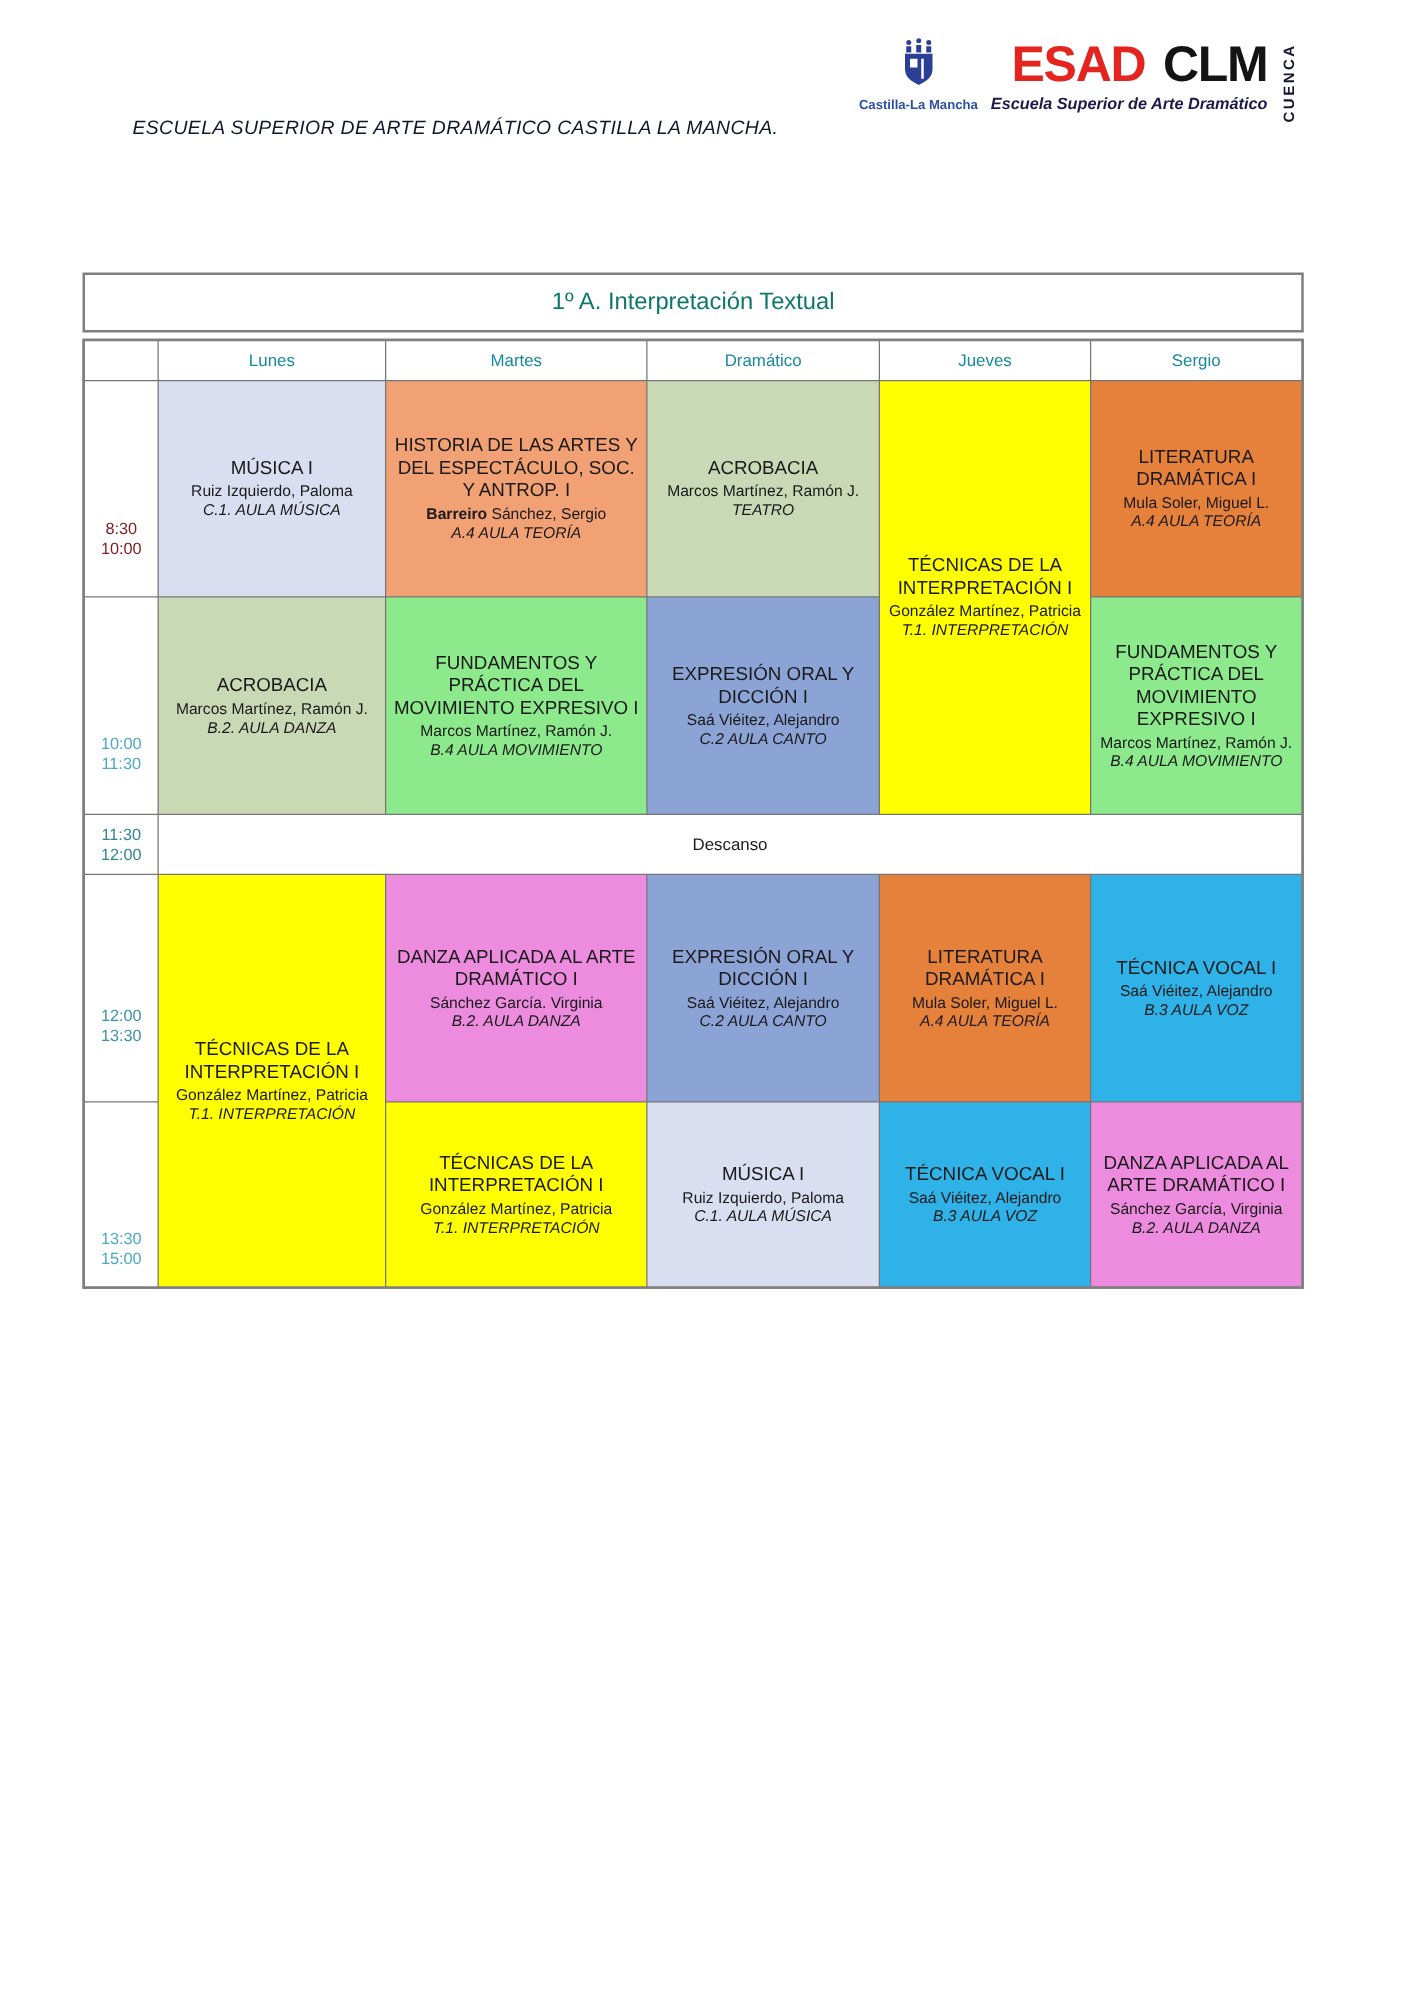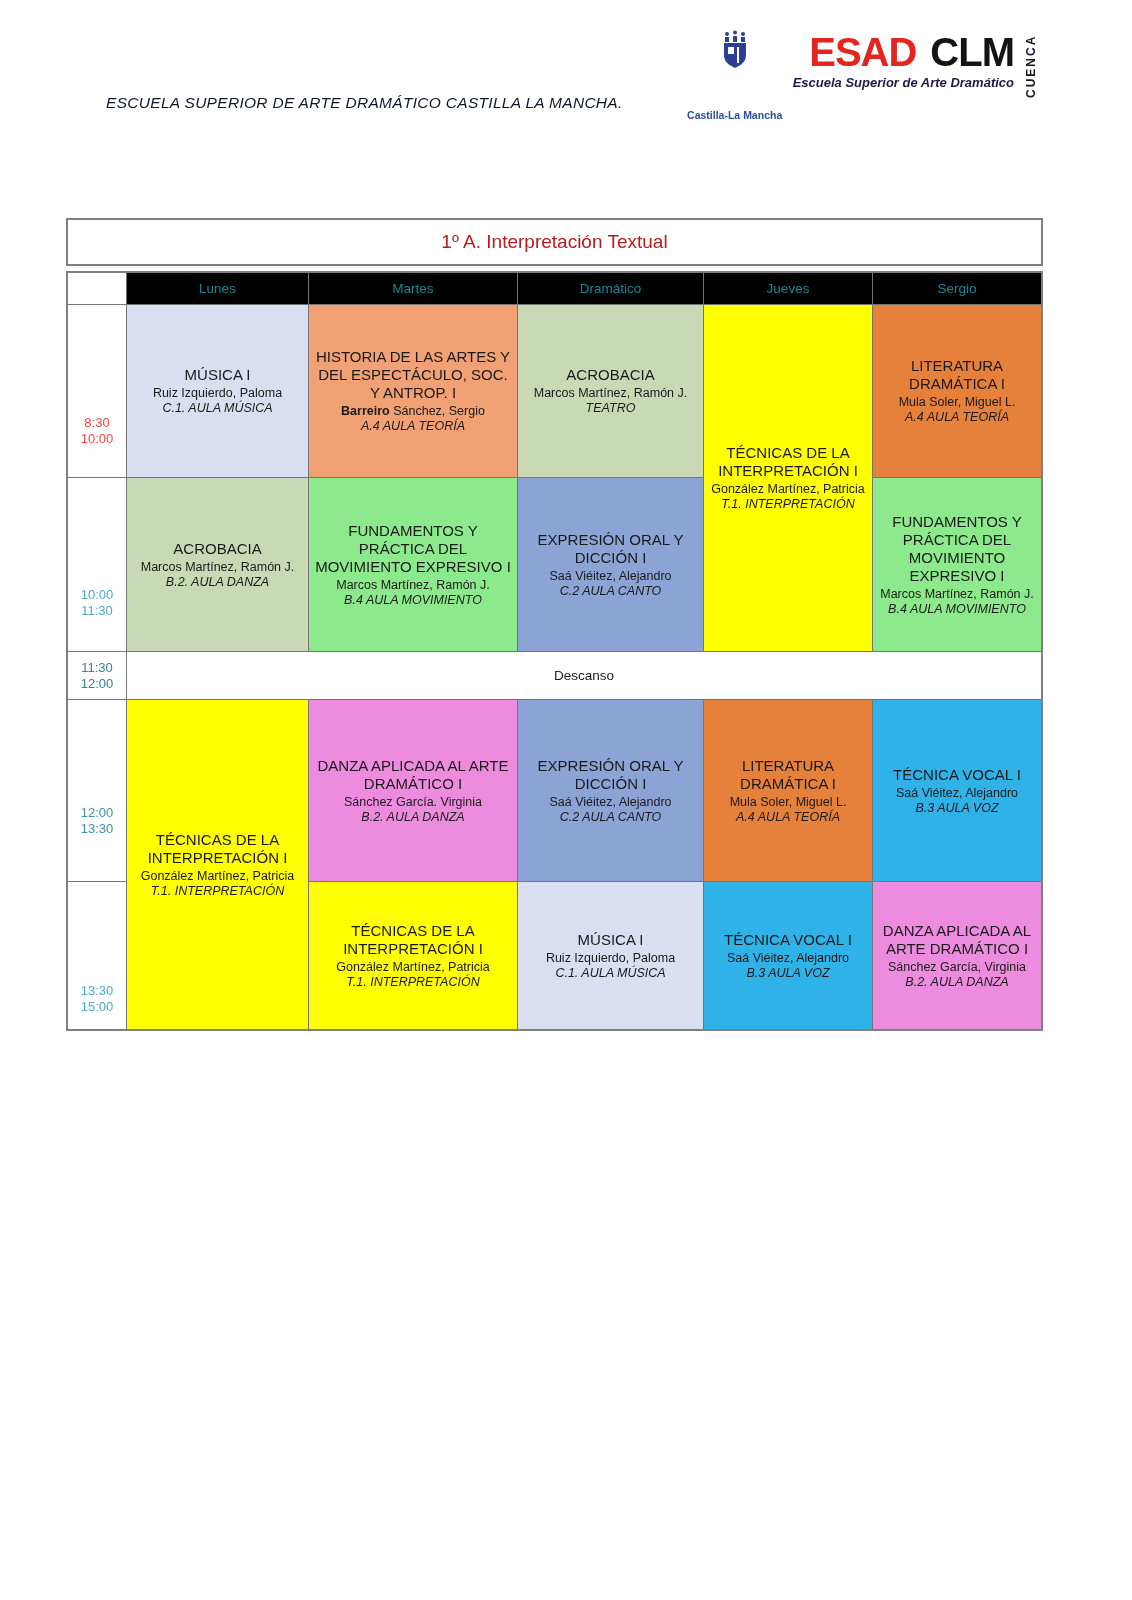--- a/index.html
+++ b/index.html
@@ -6,42 +6,42 @@
   html,body { width:1132px; height:1600px; background:#ffffff;
               font-family:"Liberation Sans", sans-serif; }
   .page { position:relative; width:1132px; height:1600px; background:#fff; overflow:hidden; }
 
   
   .doc-header { position:absolute; left:75px; top:92px; color:#0f172a;
                 font-style:italic; font-size:15.5px; line-height:22px; letter-spacing:.3px;margin-left:31px; }
 
   
   .logo { position:absolute; top:26px; right:94px; display:flex; align-items:flex-start; gap:10px; }
-  .emblem-col { display:flex; flex-direction:column; align-items:center; margin-top:4px; width:96px;gap:32px; }
+  .emblem-col { display:flex; flex-direction:column; align-items:center; margin-top:4px; width:96px; }
   .emblem-caption { font-size:10.5px; font-weight:bold; color:#2B4EA2; white-space:nowrap; margin-top:1px; }
   .logo-text-col { display:flex; flex-direction:column; align-items:flex-end; margin-top:6px; }
   .logo-acronym { font-size:40px; font-weight:bold; line-height:40px; letter-spacing:-1px; white-space:nowrap; }
   .logo-acronym .red { color:#E4241E; }
   .logo-acronym .blk { color:#141414; margin-left:14px; }
   .logo-subtitle { font-size:13px; font-weight:bold; font-style:italic; color:#1C1A4A; margin-top:3px; white-space:nowrap; }
   .logo-vertical { writing-mode:vertical-rl; transform:rotate(180deg); font-size:12px; font-weight:bold;
                    letter-spacing:2px; color:#16142E; height:72px; margin-top:4px; text-align:center; }
 
   
   .tt-title { position:absolute; left:66px; top:218px; width:977px; height:48px;
               border:2px solid #7F7F7F; background:#fff; display:flex; align-items:center;
-              justify-content:center; font-size:19px; color:#b91c1c; }
+              justify-content:center; font-size:19px; color:#0f766e; }
   .tt-grid { position:absolute; left:66px; top:271px; width:977px;
              display:grid; gap:1px; background:#767676; border:2px solid #7F7F7F;
              grid-template-columns:58px 181px 208px 185px 168px 168px;
              grid-template-rows:31px 172px 173px 47px 181px 147px; }
   .cell { background:#fff; display:flex; flex-direction:column; align-items:center;
           justify-content:center; text-align:center; }
   .corner-cell { grid-area:1 / 1; background:#fff; }
-  .day-header { font-size:13.5px; color:#17899C; background:#000000; }
+  .day-header { font-size:13.5px; color:#17899C; background:#ffffff; }
   .time-cell { font-size:13px; line-height:16px; background:#fff; justify-content:flex-end; }
   .time-cell.slot-0 { padding-bottom:30px; }
   .time-cell.slot-1 { padding-bottom:32px; }
   .time-cell.slot-2 { justify-content:center; padding-bottom:0; }
   .time-cell.slot-3 { padding-bottom:44px; }
   .time-cell.slot-4 { padding-bottom:14px; }
   .break-cell { grid-row:4; grid-column:2 / 7; background:#fff; font-size:13.5px; color:#1A1A1A; }
   .course-cell { padding:4px 6px; color:#1A1A1A; }
   .course-title { font-size:15px; line-height:18px; }
   .course-teacher { font-size:12.5px; line-height:15px; margin-top:2px; }
@@ -88,21 +88,21 @@
 
   <div class="tt-grid">
     <div class="cell corner-cell"></div>
     <div class="cell break-cell">Descanso</div>
 
   <div class="cell day-header" style="grid-area: 1 / 2;">Lunes</div>
       <div class="cell day-header" style="grid-area: 1 / 3;">Martes</div>
       <div class="cell day-header" style="grid-area: 1 / 4;">Dramático</div>
       <div class="cell day-header" style="grid-area: 1 / 5;">Jueves</div>
       <div class="cell day-header" style="grid-area: 1 / 6;">Sergio</div>
-      <div class="cell time-cell slot-0" style="grid-area: 2 / 1; color: #ef4444;">
+      <div class="cell time-cell slot-0" style="grid-area: 2 / 1; color: #7f1d1d;">
         <div>8:30</div>
         <div>10:00</div>
       </div>
       <div class="cell time-cell slot-1" style="grid-area: 3 / 1; color: rgb(76, 169, 196);">
         <div>10:00</div>
         <div>11:30</div>
       </div>
       <div class="cell time-cell slot-2" style="grid-area: 4 / 1; color: rgb(47, 132, 150);">
         <div>11:30</div>
         <div>12:00</div>

